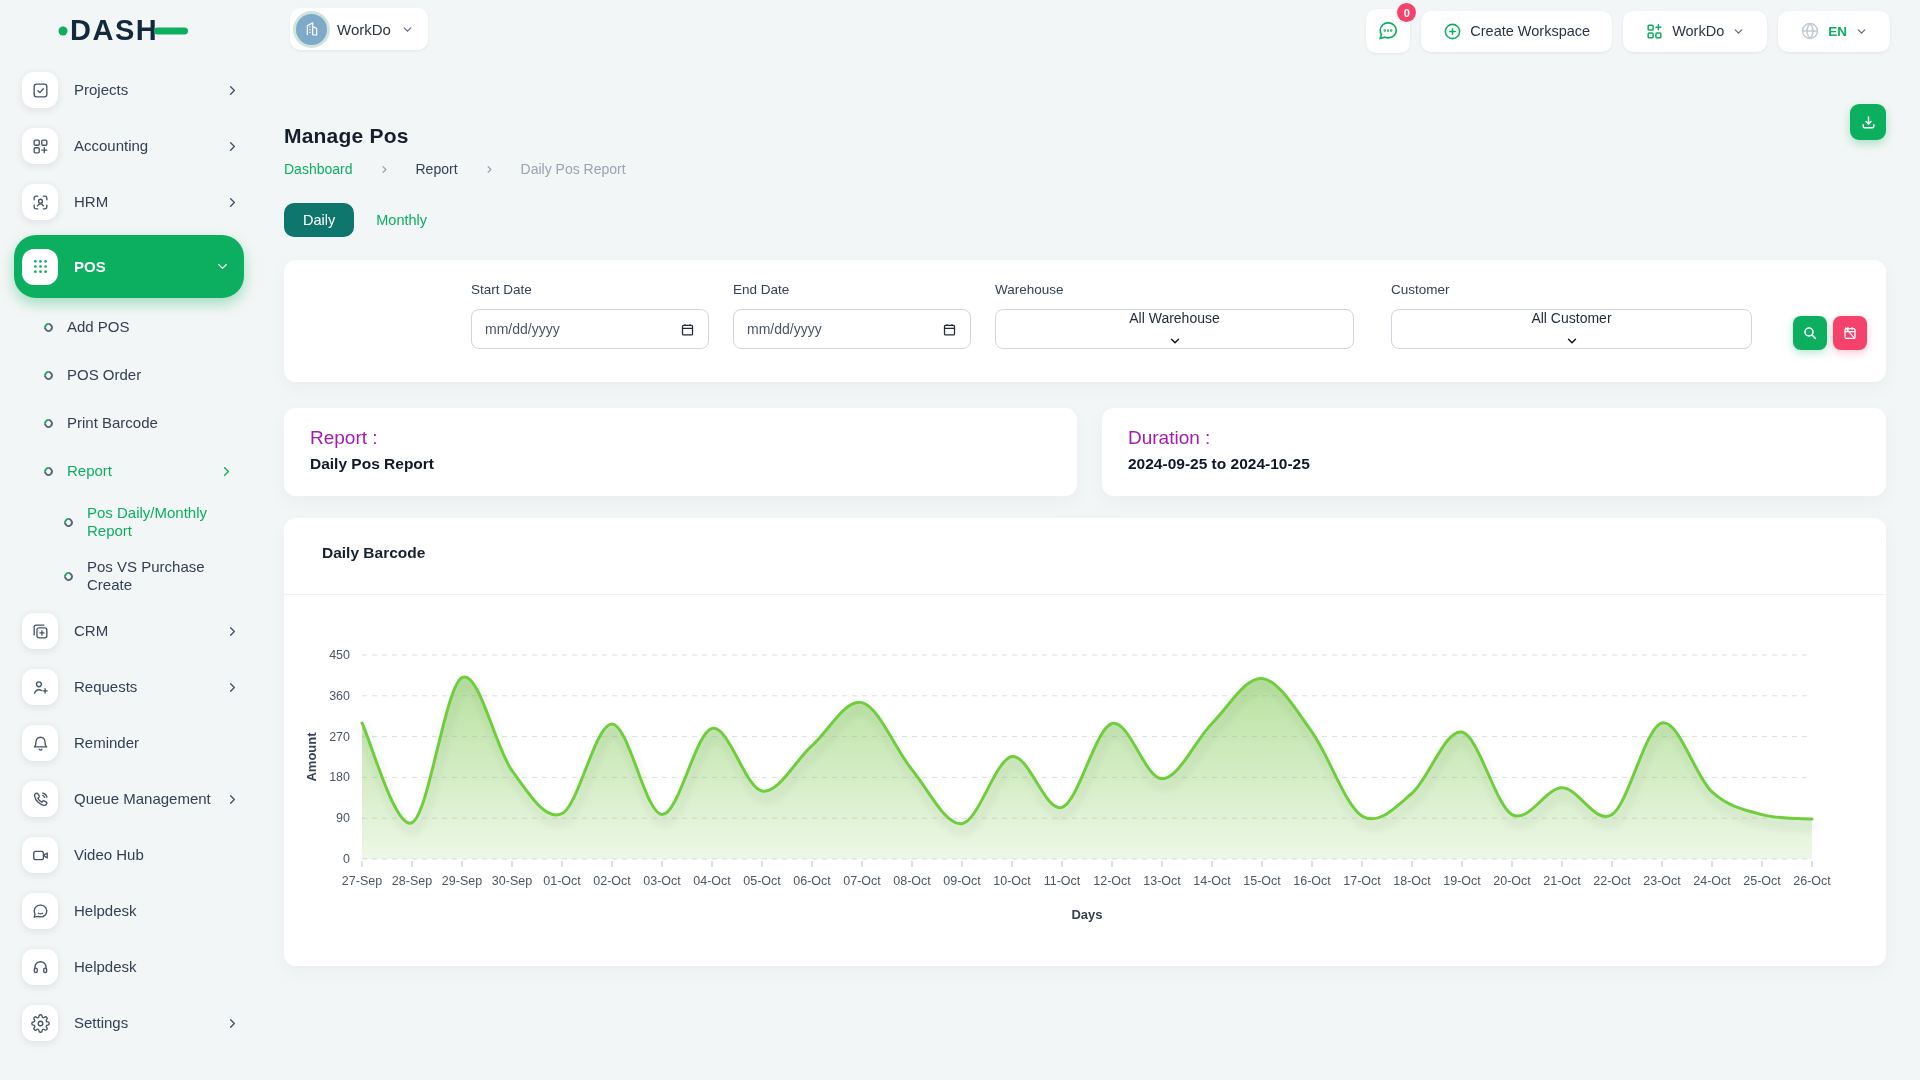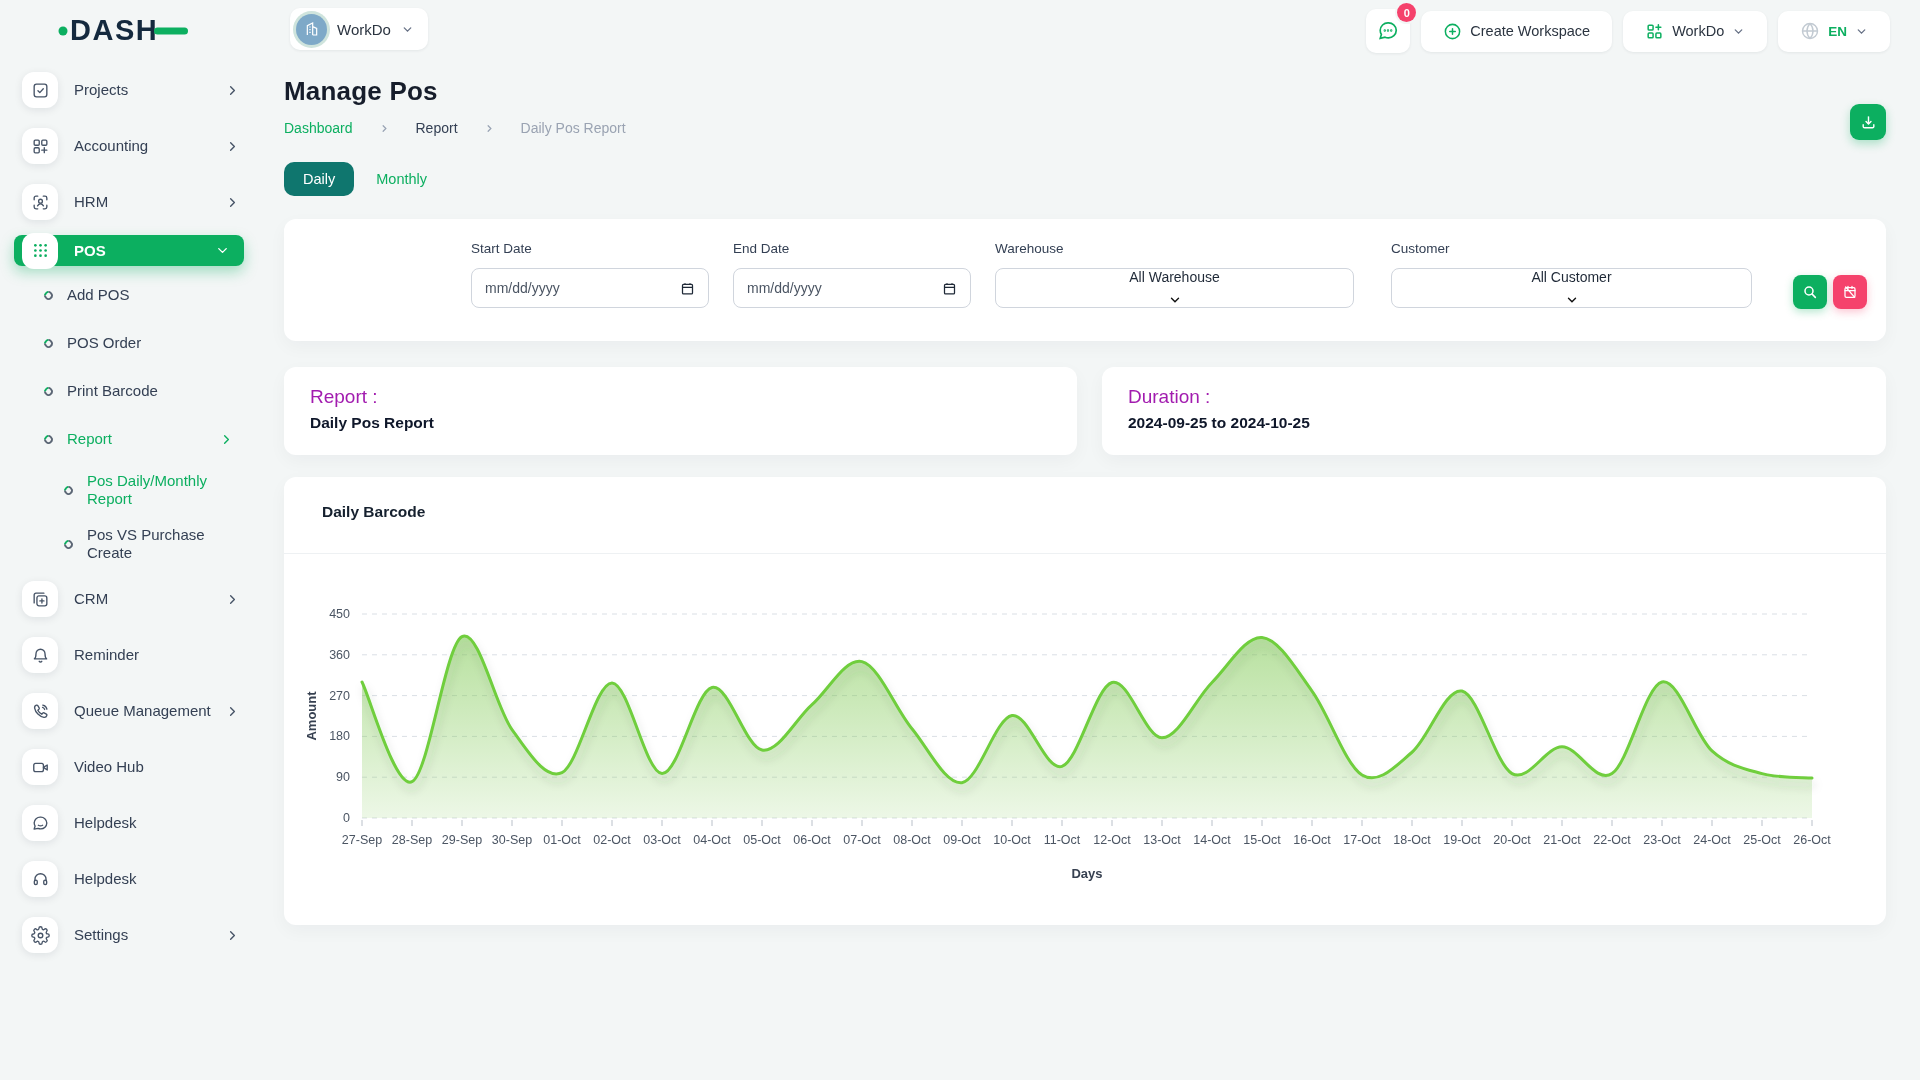--- a/index.html
+++ b/index.html
@@ -25,33 +25,33 @@
   .chat-btn { width:44px; height:44px; justify-content:center; position:relative; cursor:pointer; }
   .chat-badge { position:absolute; top:-6px; right:-6px; min-width:19px; height:19px; border-radius:10px; background:#f5426c; color:#fff; font-size:11px; font-weight:700; display:flex; align-items:center; justify-content:center; padding:0 5px; box-shadow:0 0 0 2px #f3f6f6; }
   .hdr-pill { height:41px; padding:0 22px; gap:8px; font-size:14.5px; color:#2b3440; font-weight:500; cursor:pointer; }
   .lang-en { color:#0caf60; font-weight:700; font-size:13.5px; }
   
   .sidebar { position:absolute; left:0; top:62px; width:258px; }
   .side-item { display:flex; align-items:center; height:56px; padding:0 18px 0 22px; cursor:pointer; position:relative; }
   .icon-box { width:36px; height:36px; border-radius:12px; background:#fff; box-shadow:0 2px 8px rgba(16,24,40,.09); display:flex; align-items:center; justify-content:center; color:#475467; flex:0 0 auto; }
   .side-label { margin-left:16px; font-size:15px; font-weight:500; color:#344054; flex:1; line-height:1.2; }
   .side-chev { color:#475467; display:flex; }
-  .side-item.active-top { padding:0; margin:5px 14px; height:31px; background:#0caf60; border-radius:8px; padding:0 14px 0 8px; box-shadow:0 6px 14px rgba(12,175,96,.35); }
+  .side-item.active-top { padding:0; margin:5px 14px; height:63px; background:#0caf60; border-radius:22px; padding:0 14px 0 8px; box-shadow:0 6px 14px rgba(12,175,96,.35); }
   .side-item.active-top .icon-box { box-shadow:none; }
   .side-item.active-top .side-label { color:#fff; font-weight:700; }
   .side-item.active-top .side-chev { color:#fff; }
   .side-sub { display:flex; align-items:center; height:48px; padding:0 24px 0 44px; cursor:pointer; }
   .side-sub .side-label { margin-left:14px; }
   .side-sub.lvl2 { padding-left:64px; height:auto; min-height:52px; padding-top:9px; padding-bottom:9px; }
   .side-sub.lvl2 .side-label { max-width:150px; }
   .bullet { width:9px; height:9px; border-radius:50%; border:2px solid #5b6675; border-top-color:#0caf60; transform:rotate(-45deg); flex:0 0 auto; }
   .side-sub.active .side-label, .side-sub.active .side-chev { color:#0caf60; }
   
   .main { position:absolute; left:284px; top:76px; width:1602px; }
-  .page-title { font-size:26px; font-weight:700; color:#161d2b; letter-spacing:.2px; }
+  .page-title { font-size:21px; font-weight:700; color:#161d2b; letter-spacing:.2px;margin-top:48px; }
   .breadcrumb { margin-top:13px; display:flex; align-items:center; gap:26px; font-size:14px; }
   .bc-link { color:#0caf60; cursor:pointer; }
   .bc-mid { color:#344054; cursor:pointer; }
   .bc-cur { color:#9aa3b2; }
   .bc-sep { color:#98a2b3; display:flex; }
   .dl-btn { position:absolute; right:0; top:28px; width:36px; height:36px; border-radius:9px; background:#0caf60; border:none; display:flex; align-items:center; justify-content:center; cursor:pointer; box-shadow:0 4px 10px rgba(12,175,96,.3); }
   .tabs { margin-top:26px; display:flex; align-items:center; gap:18px; }
   .tab-daily { background:#0f766e; color:#fff; font-size:14.5px; font-weight:500; border:none; border-radius:10px; padding:9px 19px; cursor:pointer; }
   .tab-monthly { background:none; border:none; color:#0caf60; font-size:14.5px; font-weight:500; cursor:pointer; padding:9px 4px; }
   .card { background:#fff; border-radius:12px; box-shadow:0 6px 18px rgba(16,24,40,.04); }
@@ -245,20 +245,35 @@
     </div>
     <div class="side-item">
       <span class="icon-box">
         <svg width="19" height="19" viewBox="0 0 24 24" fill="none" stroke="currentColor" stroke-width="1.7" stroke-linecap="round" stroke-linejoin="round">
           <rect x="7.5" y="7.5" width="12.5" height="12.5" rx="2.6"></rect>
           <path d="M16.3 4H6.2A2.2 2.2 0 0 0 4 6.2v10.1"></path>
           <path d="M13.8 11.2v5.2M11.2 13.8h5.2"></path>
         </svg>
       </span>
       <span class="side-label">CRM</span>
+      <span class="side-chev">
+        <svg width="15" height="15" viewBox="0 0 24 24" fill="none" stroke="currentColor" stroke-width="2.2" stroke-linecap="round" stroke-linejoin="round">
+          <path d="M9 6l6 6-6 6"></path>
+        </svg>
+      </span>
+    </div>
+    <div class="side-item">
+      <span class="icon-box">
+        <svg width="19" height="19" viewBox="0 0 24 24" fill="none" stroke="currentColor" stroke-width="1.7" stroke-linecap="round" stroke-linejoin="round">
+          <circle cx="10" cy="8" r="3.1"></circle>
+          <path d="M4.5 19.2c1-2.8 3-4.3 5.5-4.3 1.2 0 2.3.3 3.2.9"></path>
+          <path d="M17.8 13.5v5.4M15.1 16.2h5.4"></path>
+        </svg>
+      </span>
+      <span class="side-label">Requests</span>
       <span class="side-chev">
         <svg width="15" height="15" viewBox="0 0 24 24" fill="none" stroke="currentColor" stroke-width="2.2" stroke-linecap="round" stroke-linejoin="round">
           <path d="M9 6l6 6-6 6"></path>
         </svg>
       </span>
     </div>
     <div class="side-item">
       <span class="icon-box">
         <svg width="19" height="19" viewBox="0 0 24 24" fill="none" stroke="currentColor" stroke-width="1.7" stroke-linecap="round" stroke-linejoin="round">
           <path d="M17.7 9.8a5.7 5.7 0 1 0-11.4 0c0 5-2 6.5-2 6.5h15.4s-2-1.5-2-6.5"></path>

